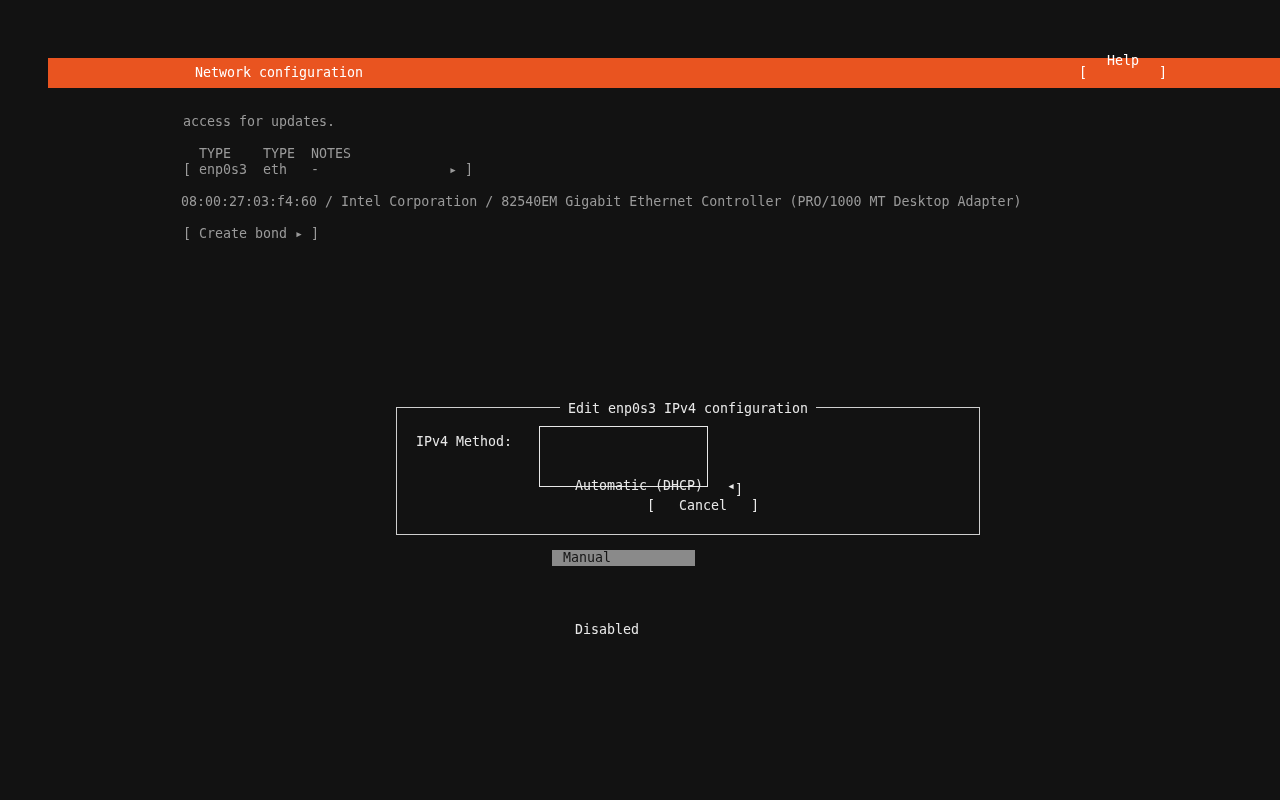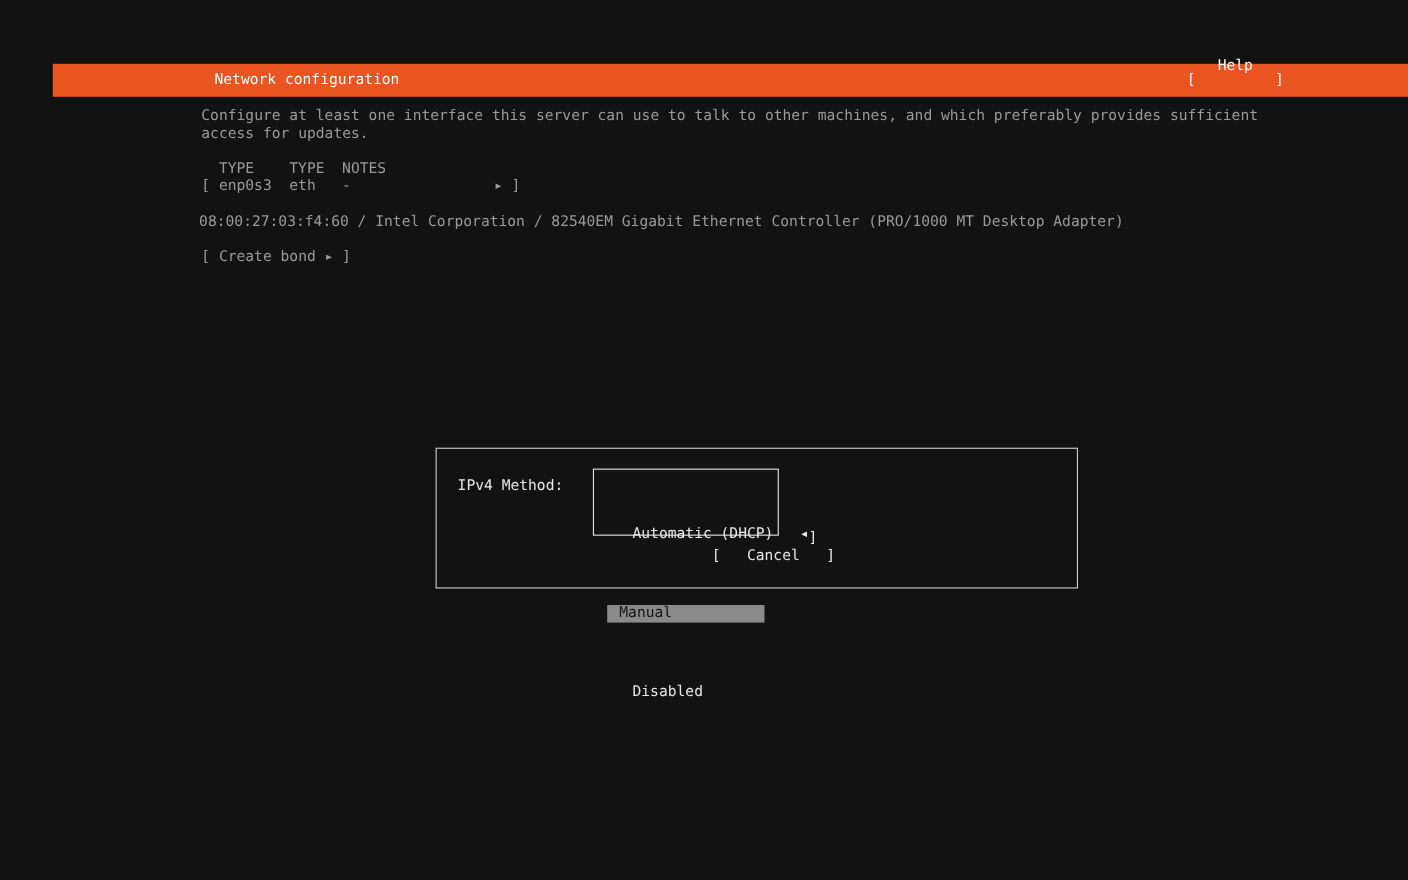--- a/index.html
+++ b/index.html
@@ -47,21 +47,20 @@
 
 <div class="screen">
 
   
   <div class="header-bar">
     <span>Network configuration</span>
     <span class="help-button"><span>[</span><span class="lbl">Help</span><span>]</span></span>
   </div>
 
   
-  <div class="abs" style="left:135px; top:50px;">Configure at least one interface this server can use to talk to other machines, and which preferably provides sufficient</div>
   <div class="abs" style="left:135px; top:66px;">access for updates.</div>
 
   
   <div>
     <span class="abs" style="left:151px; top:98px;">TYPE</span>
     <span class="abs" style="left:215px; top:98px;">TYPE</span>
     <span class="abs" style="left:263px; top:98px;">NOTES</span>
   </div>
 
   
@@ -82,20 +81,21 @@
   
   <div>
     <span class="abs" style="left:135px; top:178px;">[</span>
     <span class="abs" style="left:151px; top:178px;">Create bond</span>
     <span class="abs" style="left:247px; top:178px;">▸</span>
     <span class="abs" style="left:263px; top:178px;">]</span>
   </div>
 
   
   <div class="dialog"></div>
+  <div class="dialog-title-row"><span>Edit enp0s3 IPv4 configuration</span></div>
   <div class="dialog-label">IPv4 Method:</div>
 
   
   <div class="dropdown">
     <div class="dd-item">
       <span>Automatic (DHCP)</span>
       <span>◂</span>
     </div>
     <div class="dd-item highlighted"><span style="display:contents">Manual</span></div>
     <div class="dd-item"><span>Disabled</span></div>

